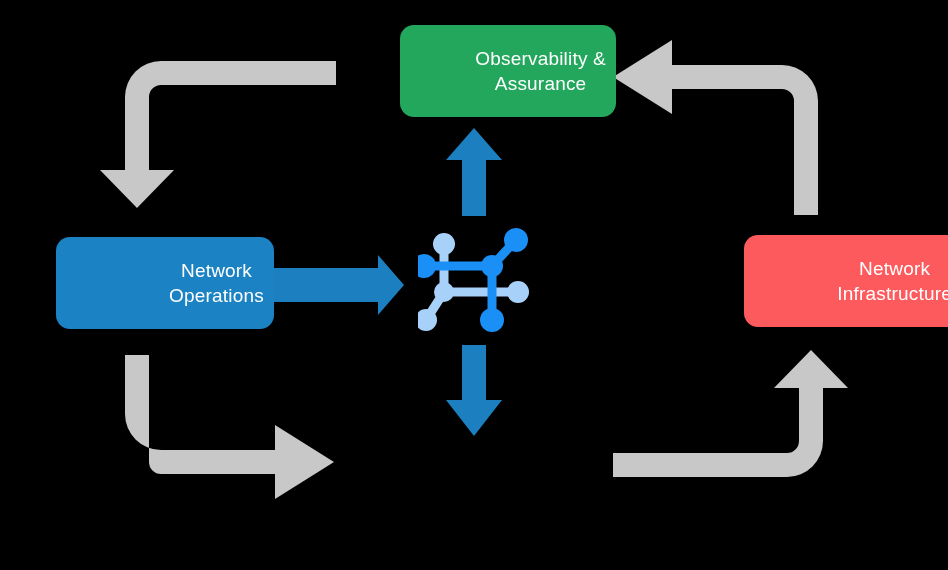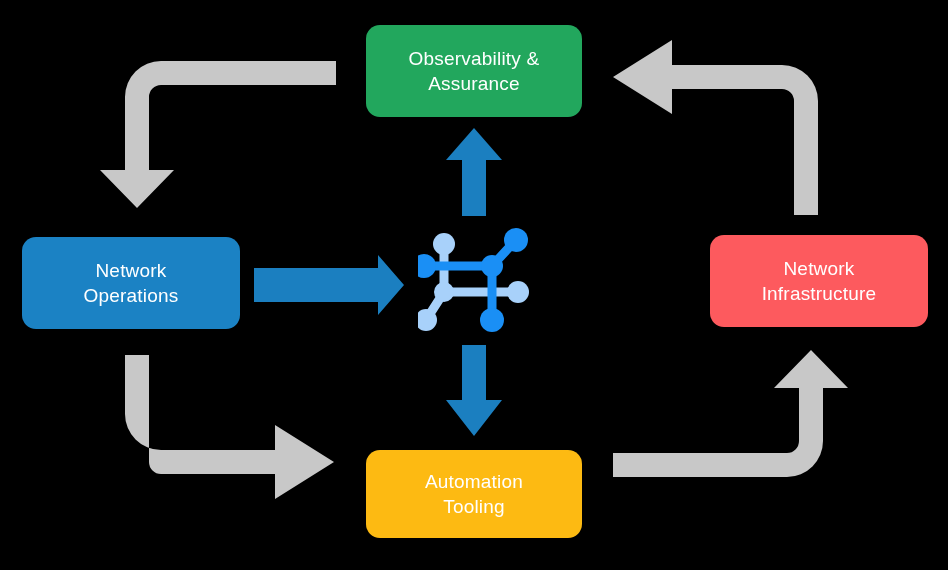--- a/index.html
+++ b/index.html
@@ -13,29 +13,30 @@
     height: 570px;
     background: #000000;
     overflow: hidden;
     font-family: "Liberation Sans", sans-serif;
   }
   .node-box {
     position: absolute;
     border-radius: 14px;
     display: flex;
     align-items: center;
-    justify-content: center;
+    justify-content: flex-end;
     text-align: center;
     color: #ffffff;
     font-size: 19px;
     line-height: 1.32;
     font-weight: 400;
     letter-spacing: 0.2px;
     box-sizing: border-box;
     padding: 4px 10px;
+    margin-left: 34px;
   }
   .node-label {
     white-space: pre-line;
     display: block;
   }
   #box-observability { left: 366px; top: 25px;  width: 216px; height: 92px; }
   #box-operations    { left: 22px;  top: 237px; width: 218px; height: 92px; }
   #box-infrastructure{ left: 710px; top: 235px; width: 218px; height: 92px; }
   #box-automation    { left: 366px; top: 450px; width: 216px; height: 88px; }
 
@@ -179,18 +180,14 @@
   <div class="node-box" id="box-operations" style="background:#1B82C4;">
     <span class="node-label">Network
 Operations</span>
   </div>
 
   <div class="node-box" id="box-infrastructure" style="background:#FD5A5E;">
     <span class="node-label">Network
 Infrastructure</span>
   </div>
 
-  <div class="node-box" id="box-automation" style="background:#FDBA12;">
-    <span class="node-label">Automation
-Tooling</span>
-  </div>
 
 </div>
 
 </body></html>

